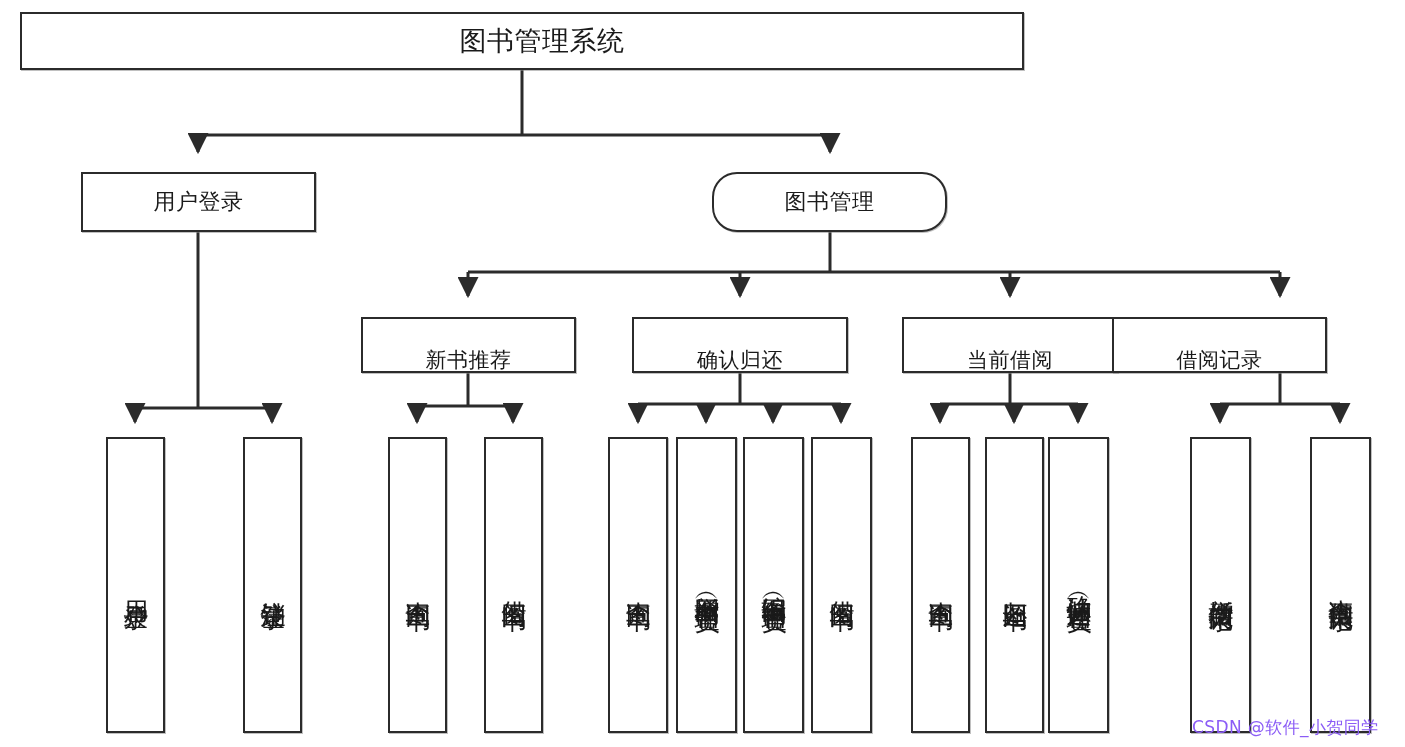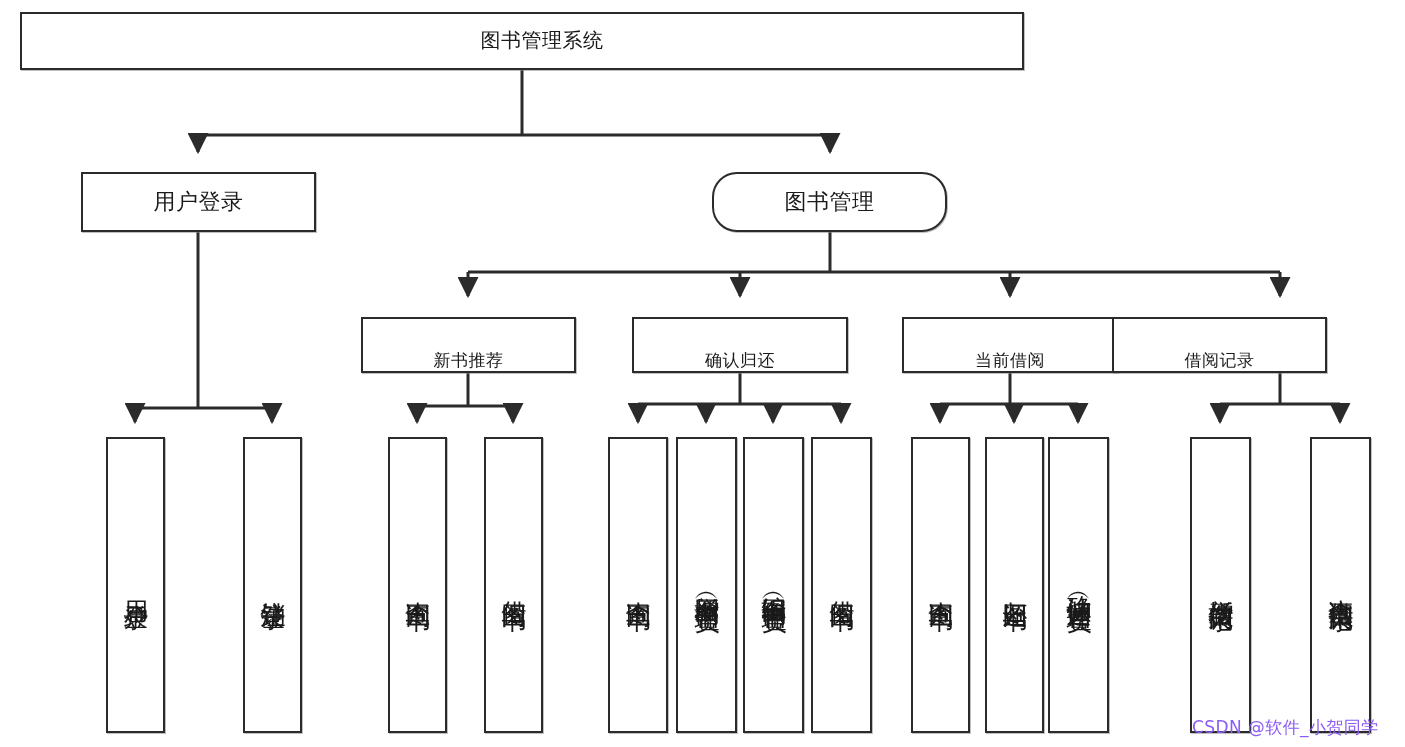--- a/index.html
+++ b/index.html
@@ -35,23 +35,23 @@
     justify-content: center;
     color: #1a1a1a;
     box-shadow: 1px 1px 0 rgba(140,140,140,0.55);
   }
   .node .label {
     display: block;
     text-align: center;
     line-height: 1.18;
     letter-spacing: 0.5px;
   }
-  .node.root .label { font-size: 20px; margin-left: 40px; }
+  .node.root .label { font-size: 27px; margin-left: 40px; }
   .node.level2 .label { font-size: 22px; }
-  .node.level3 .label { font-size: 17px; margin-top: 30px; }
+  .node.level3 .label { font-size: 21px; margin-top: 30px; }
 
   .node.leaf {
     align-items: center;
     justify-content: center;
   }
   .node.leaf .label {
     writing-mode: vertical-rl;
     text-orientation: upright;
     font-size: 25px;
     line-height: 1.12;

